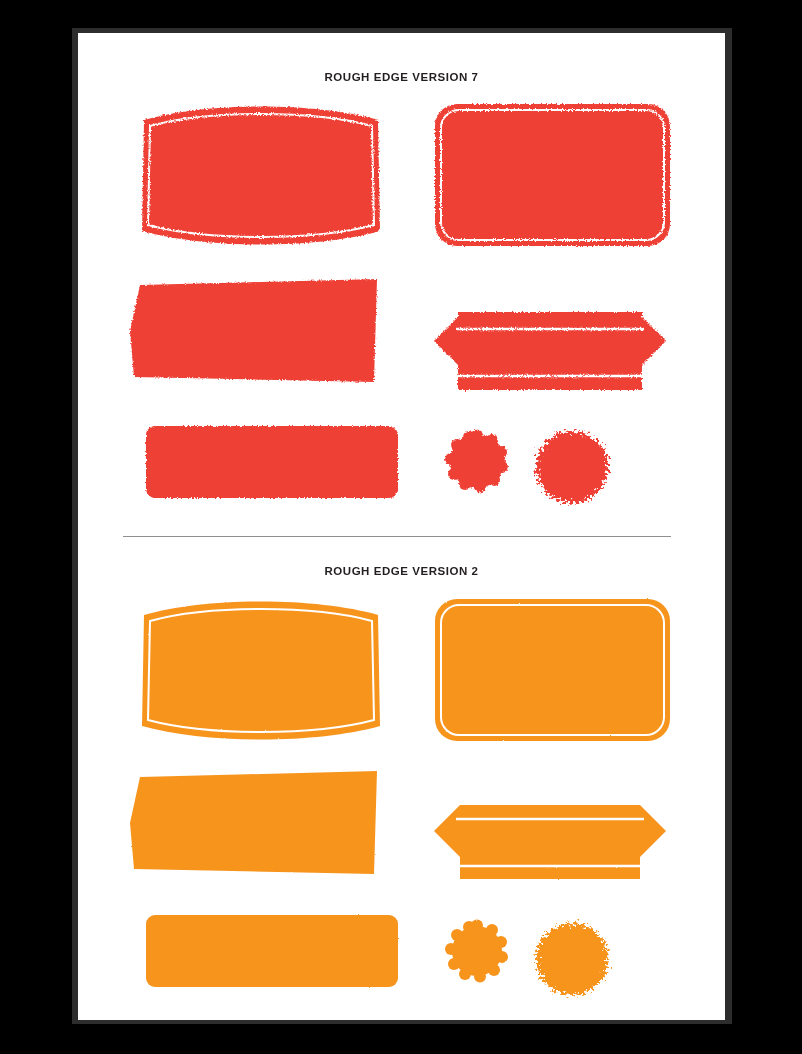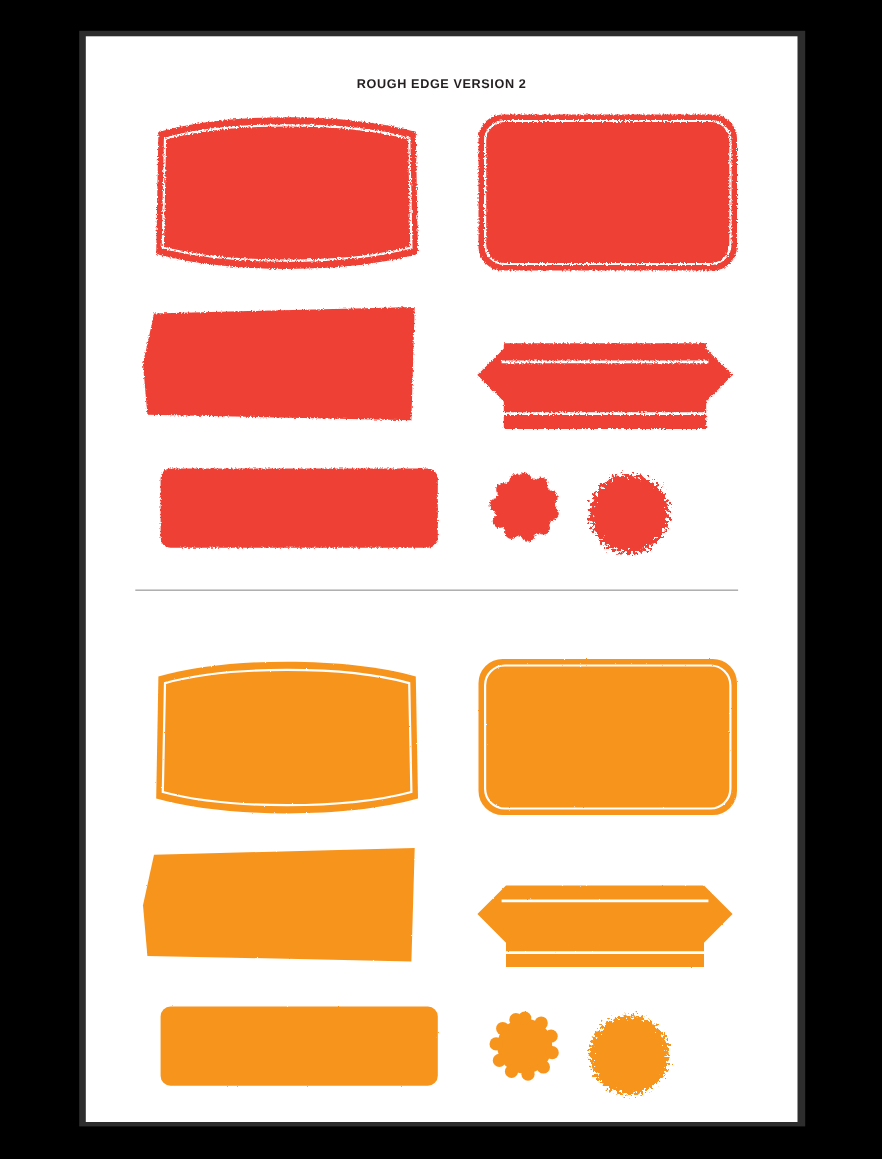--- a/index.html
+++ b/index.html
@@ -89,21 +89,21 @@
           <feTurbulence type="fractalNoise" baseFrequency="0.35" numOctaves="5" seed="3" result="sn"></feTurbulence>
           <feDisplacementMap in="SourceGraphic" in2="sn" scale="17" xChannelSelector="R" yChannelSelector="G"></feDisplacementMap>
         </filter>
         <filter id="sprayLight" x="-25%" y="-25%" width="150%" height="150%">
           <feTurbulence type="fractalNoise" baseFrequency="0.38" numOctaves="5" seed="21" result="sn2"></feTurbulence>
           <feDisplacementMap in="SourceGraphic" in2="sn2" scale="16" xChannelSelector="R" yChannelSelector="G"></feDisplacementMap>
         </filter>
       </defs>
     </svg>
 
-    <div class="section-title" id="title-v1" style="color: rgb(35, 31, 32); font-size: 11.5px; letter-spacing: 0.55px;">ROUGH EDGE VERSION 2</div>
+    <div class="section-title" id="title-v1" style="color: rgb(35, 31, 32); font-size: 11.5px; letter-spacing: 0.55px;">ROUGH EDGE VERSION 7</div>
 
     <div class="shape" style="left:58px; top:65px;">
       <svg width="250" height="155" viewBox="0 0 250 155">
         <g filter="url(#roughHeavy)">
           <path d="M8,22 C70,4 180,4 242,22 L244,133 C180,151 70,151 6,133 Z" fill="#ef4136"></path>
           <path d="M14,28 C72,12 178,12 236,28 L238,127 C178,143 72,143 12,127 Z" fill="none" stroke="#ffffff" stroke-width="2"></path>
         </g>
       </svg>
     </div>
 
@@ -172,20 +172,21 @@
     <div class="shape" style="left:444px; top:384px;">
       <svg width="100" height="100" viewBox="0 0 100 100">
         <g filter="url(#sprayHeavy)">
           <circle cx="50" cy="50" r="36" fill="#ef4136"></circle>
         </g>
       </svg>
     </div>
 
     <div class="divider" style="background: rgb(143, 143, 143);"></div>
 
+    <div class="section-title" id="title-v2" style="color: rgb(35, 31, 32); font-size: 11.5px; letter-spacing: 0.55px;">ROUGH EDGE VERSION 2</div>
 
     <div class="shape" style="left:58px; top:560px;">
       <svg width="250" height="155" viewBox="0 0 250 155">
         <g filter="url(#roughLight)">
           <path d="M8,22 C70,4 180,4 242,22 L244,133 C180,151 70,151 6,133 Z" fill="#f7941e"></path>
           <path d="M14,28 C72,12 178,12 236,28 L238,127 C178,143 72,143 12,127 Z" fill="none" stroke="#ffffff" stroke-width="2"></path>
         </g>
       </svg>
     </div>
 

